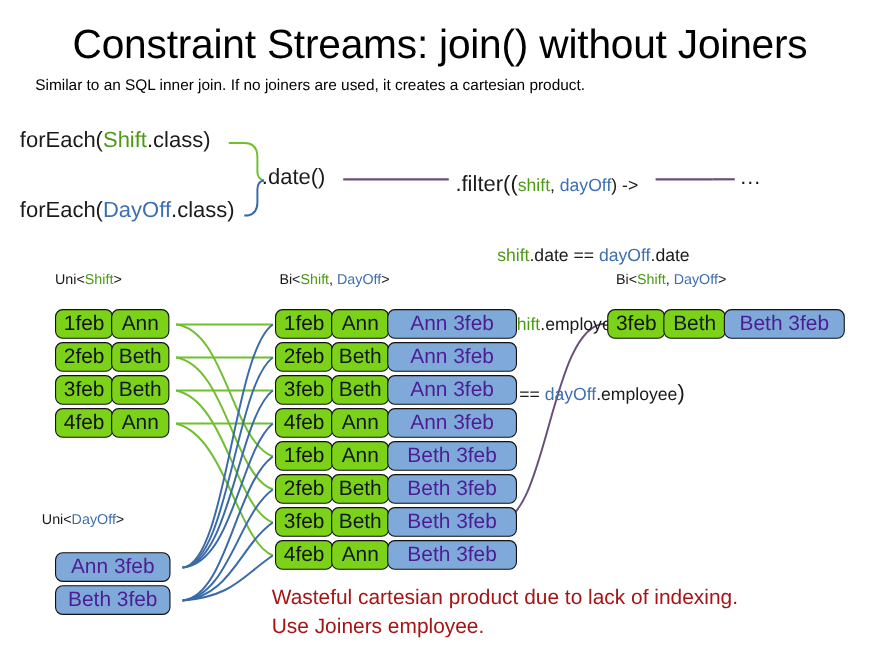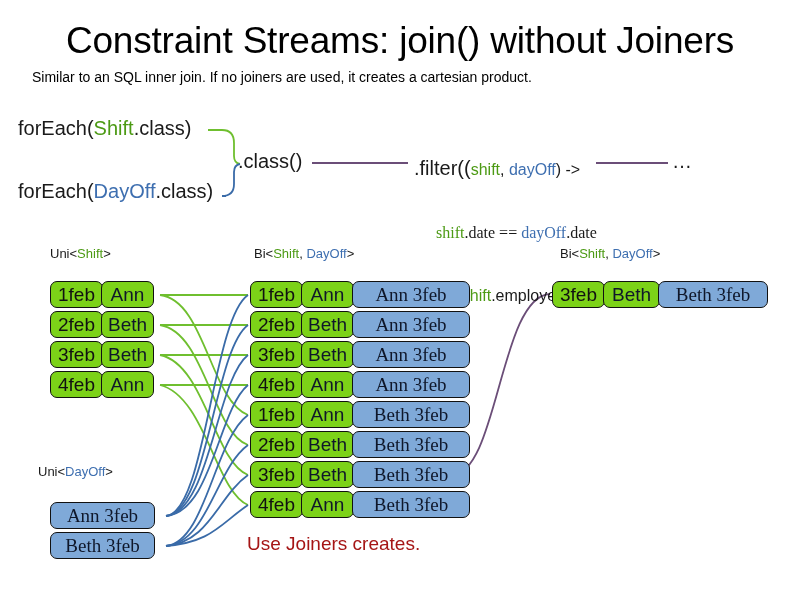--- a/index.html
+++ b/index.html
@@ -21,21 +21,21 @@
   }
 
   .code{position:absolute;font-size:20px;color:#1a1a1a;white-space:nowrap;}
   .foreach1{left:18px;top:117px;}
   .foreach2{left:18px;top:180px;}
   .joinlbl{left:238px;top:150px;}
   .ellipsis{left:672px;top:150px;color:#1a1a1a;font-size:20px;}
 
   .filterblock{position:absolute;left:414px;top:116px;font-size:16px;color:#1a1a1a;line-height:21px;white-space:pre;}
   .filterblock .l1{margin-left:0px;}
-  .filterblock .l2{margin-left:22px;font-family:Liberation Serif, serif;}
+  .filterblock .l2{margin-left:38px;}
   .filterblock .l3{margin-left:22px;}
   .filterblock .l4{margin-left:58px;}
   .big{font-size:20px;margin-top:12px;}
 
   .g{color:#4C9A14;}
   .b{color:#3E6FB0;}
   .k{color:#1a1a1a;}
 
   .streamlabel{position:absolute;font-size:13px;color:#000;white-space:nowrap;}
   .lbl-uni-shift{left:50px;top:246px;}
@@ -47,21 +47,21 @@
   .cell{
     box-sizing:border-box;height:27px;display:flex;align-items:center;
     justify-content:center;border:1.6px solid #111;border-radius:7px;
     font-size:19px;line-height:19px;padding:0 0;white-space:nowrap;
     margin-right:-2px;position:relative;
   }
   .cell.green{background:#7ED321;background:#7CD218;}
   .cell.blue{background:#7FA9D8;}
   .cell.date{color:#111;}
   .cell.emp{color:#0f172a;}
-  .cell.pair{color:#0f172a;font-family:Liberation Serif, serif;}
+  .cell.pair{color:#4c1d95;}
 
   .shift-date{width:53px;}
   .shift-emp{width:53px;}
   .pair-w{width:118px;}
   .dayoff-box{width:105px;}
   .r-date{width:53px;}
   .r-emp{width:57px;}
   .r-pair{width:110px;}
 
   .warn{position:absolute;left:247px;top:531px;font-size:19px;color:#A51515;line-height:26px;}
@@ -104,28 +104,29 @@
       <path d="M166 546 C212 542 220 524 248 505" stroke="#3A6BA8"></path>
 
       <path d="M452 475 C498 474 500 296 550 294" stroke="#6B4E78" stroke-width="1.8"></path>
     </g>
   </svg>
 
   <div class="code foreach2"><span class="k">forEach(</span><span class="b">DayOff</span><span class="k">.class)</span></div>
 
   <div class="code foreach1"><span class="k">forEach(</span><span class="g">Shift</span><span class="k">.class)</span></div>
 
-  <div class="code joinlbl">.class()</div>
+  <div class="code joinlbl">.date()</div>
 
   <div class="code ellipsis">…</div>
 
   <div class="filterblock">
     <div class="l1"><span class="k big">.filter((</span><span class="g">shift</span><span class="k">, </span><span class="b">dayOff</span><span class="k">) -&gt;</span></div>
     <div class="l2"><span class="g">shift</span><span class="k">.date == </span><span class="b">dayOff</span><span class="k">.date</span></div>
     <div class="l3"><span class="k">&amp;&amp; </span><span class="g">shift</span><span class="k">.employee</span></div>
+    <div class="l4"><span class="k">== </span><span class="b">dayOff</span><span class="k">.employee</span><span class="k big">)</span></div>
   </div>
 
   <div class="streamlabel lbl-uni-shift"><span class="k">Uni&lt;</span><span class="g">Shift</span><span class="k">&gt;</span></div>
 
   <div class="streamlabel lbl-bi-mid"><span class="k">Bi&lt;</span><span class="g">Shift</span><span class="k">, </span><span class="b">DayOff</span><span class="k">&gt;</span></div>
 
   <div class="streamlabel lbl-bi-right"><span class="k">Bi&lt;</span><span class="g">Shift</span><span class="k">, </span><span class="b">DayOff</span><span class="k">&gt;</span></div>
 
   <div class="streamlabel lbl-uni-dayoff"><span class="k">Uni&lt;</span><span class="b">DayOff</span><span class="k">&gt;</span></div>
 
@@ -202,16 +203,17 @@
 
   <div id="result-rows">
       <div class="row" style="left: 552px; top: 281px;">
         <div class="cell green date r-date">3feb</div>
         <div class="cell green emp r-emp">Beth</div>
         <div class="cell blue pair r-pair">Beth 3feb</div>
       </div>
     </div>
 
   <div class="warn">
-    <div>Use Joiners creates.</div>
+    <div>Wasteful cartesian product due to lack of indexing.</div>
+    <div>Use Joiners employee.</div>
   </div>
 
 </div>
 
 </body></html>

